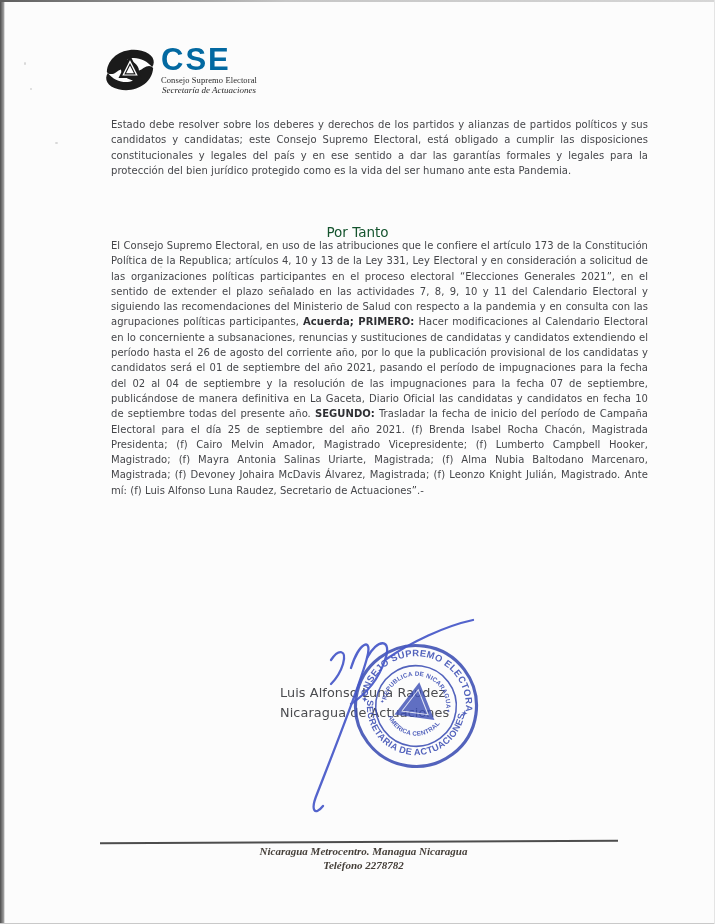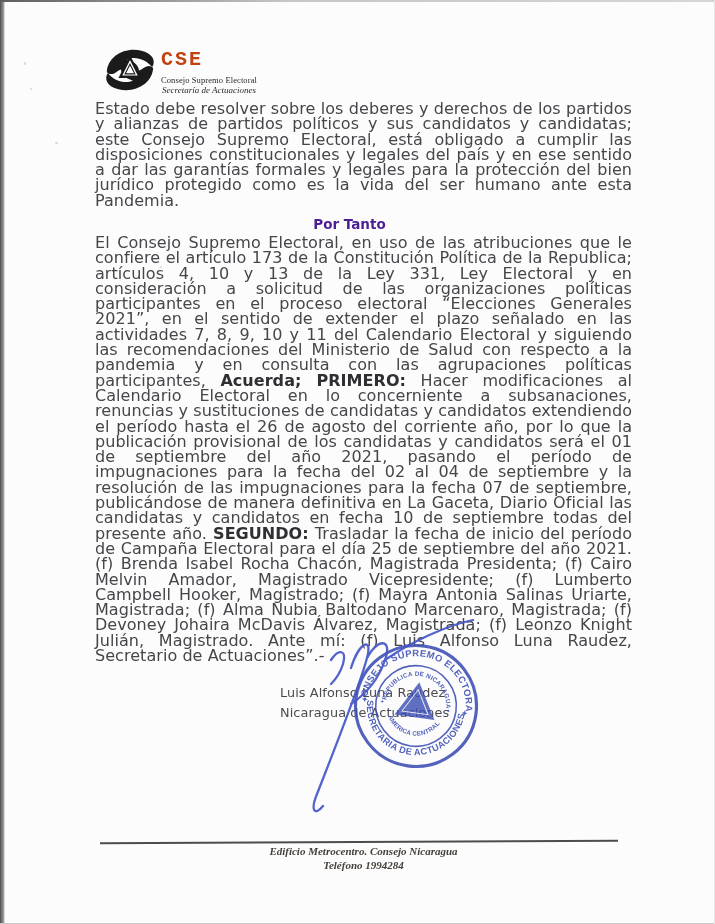--- a/index.html
+++ b/index.html
@@ -12,36 +12,36 @@
   .edge-left{left:0;top:0;width:5px;height:100%;background:linear-gradient(90deg,#4d4d4d,#9a9a9a 70%,rgba(150,150,150,0));}
   .edge-top{left:0;top:0;width:100%;height:2px;background:linear-gradient(90deg,#5e5e5e,#c6c6c6 40%,#d6d6d6);}
   .edge-bottom{left:0;bottom:0;width:100%;height:1px;background:#c9c9c9;}
   .edge-right{right:0;top:0;width:1px;height:100%;background:#e4e4e4;}
   .speck{position:absolute;border-radius:50%;background:#8f8f8f;opacity:.35;}
 
   
   .logo{position:absolute;left:103px;top:44px;display:flex;align-items:flex-start;}
   .logo svg{display:block;}
   .logo-text{margin-left:4px;margin-top:2px;color:#161616;}
-  .acronym{font-family:Liberation Mono, monospace;font-weight:bold;font-size:20px;line-height:28px;letter-spacing:2px;color:#c2410c;}
+  .acronym{font-family:Liberation Sans, sans-serif;font-weight:bold;font-size:31px;line-height:28px;letter-spacing:2px;color:#0369a1;}
   .org{font-family:"Liberation Serif","DejaVu Serif",serif;font-size:8.5px;line-height:10px;margin-top:1px;letter-spacing:.1px;color:#2a2a2a;}
   .dept{font-family:"Liberation Serif","DejaVu Serif",serif;font-style:italic;font-size:9px;line-height:10px;color:#2a2a2a;text-align:center;}
 
   
   .body-text{
-    position:absolute;left:95px;width:537px;margin:0;
-    font-size:16px;line-height:15.3px;color:#45464a;
+    position:absolute;left:95px;width:537px;margin:16px;
+    font-size:10px;line-height:15.3px;color:#45464a;
     text-align:justify;letter-spacing:.05px;
   }
   .intro{top:101px;}
   .heading{
-    position:absolute;left:95px;top:212px;width:501px;margin:4px;
-    font-size:13.5px;font-weight:bold;color:#4c1d95;text-align:center;
+    position:absolute;left:95px;top:212px;width:501px;margin:12px;
+    font-size:13.5px;font-weight:normal;color:#14532d;text-align:center;
   }
-  .resolution{top:235px;}
+  .resolution{top:222px;}
   .seg-bold{font-weight:bold;color:#2e2f33;}
   .certification{top:603px;}
 
   
   .sig{position:absolute;left:280px;top:683px;font-size:12.8px;line-height:20px;color:#4a4b4f;letter-spacing:.1px;}
 
   
   .seal{position:absolute;left:353px;top:643px;width:126px;height:126px;opacity:.88;}
   .ink{position:absolute;left:255px;top:608px;width:280px;height:215px;pointer-events:none;}
 
@@ -128,17 +128,17 @@
     <g fill="none" stroke="#4557c8" stroke-width="2.3" stroke-linecap="round" opacity="0.92">
       <path d="M 96,60 C 104,34 118,28 112,50 C 104,80 76,150 62,186 C 55,203 60,208 68,198"></path>
       <path d="M 112,50 C 122,30 138,30 130,52 C 122,76 108,88 96,96"></path>
       <path d="M 130,52 C 156,34 190,18 218,12"></path>
       <path d="M 76,52 C 84,40 92,42 88,56 C 85,66 80,72 76,76"></path>
     </g>
   </svg>
 
   <div class="footer-line"></div>
   <div class="footer">
-    <div>Edificio Metrocentro. Consejo Nicaragua</div>
-    <div>Teléfono 1994284</div>
+    <div>Nicaragua Metrocentro. Managua Nicaragua</div>
+    <div>Teléfono 2278782</div>
   </div>
 
 </div>
 
 </body></html>

